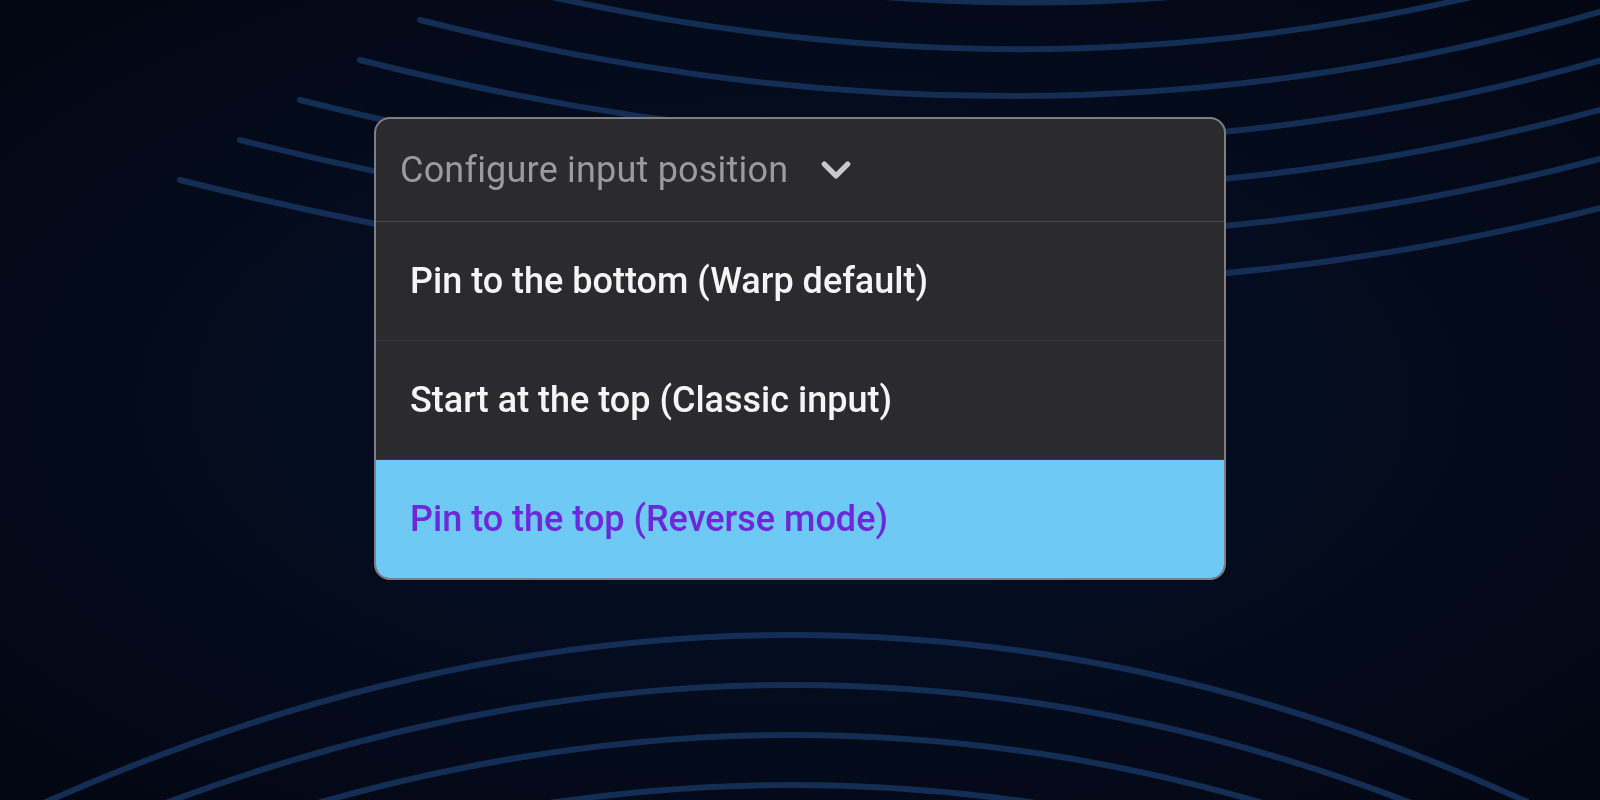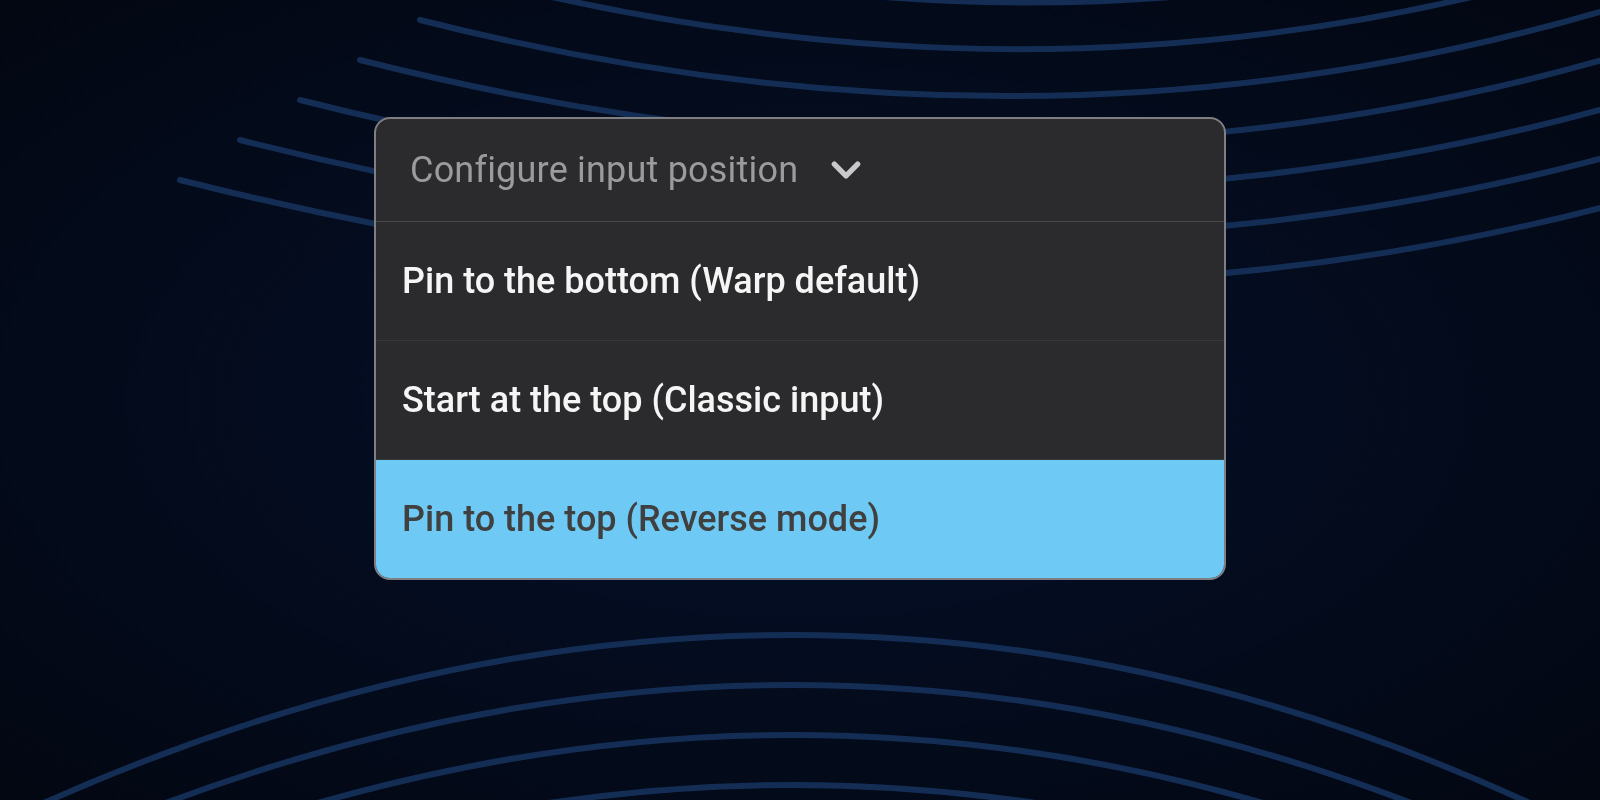--- a/index.html
+++ b/index.html
@@ -30,50 +30,50 @@
     border: 2px solid #7f7f83;
     border-radius: 16px;
     overflow: hidden;
     z-index: 10;
   }
 
   .dropdown-header {
     display: flex;
     align-items: center;
     gap: 28px;
-    padding: 30px 34px 30px 34px;
+    padding: 30px 34px 30px 24px;
     border-bottom: 1px solid #4a4a4d;
   }
 
   .dropdown-header-label {
     color: #9b9b9d;
     font-size: 36px;
     font-weight: 400;
     letter-spacing: 0.2px;
   }
 
   .chevron {
     display: inline-flex;
     align-items: center;
     justify-content: center;
   }
 
   .dropdown-option {
-    padding: 38px 26px;
+    padding: 38px 34px;
     font-size: 36px;
     font-weight: 500;
     color: #f5f5f5;
     cursor: pointer;
     border-bottom: 1px solid rgba(80,80,90,0.35);
   }
   .dropdown-option:last-child { border-bottom: none; }
 
   .dropdown-option.selected {
     background: #6ECAF4;
-    color: #404040;
+    color: #6d28d9;
     font-weight: 500;
   }
 </style>
 </head>
 <body>
 
 <svg class="bg-lines" width="1600" height="800" viewBox="0 0 1600 800" preserveAspectRatio="none">
   <defs>
     <radialGradient id="vgrad" cx="50%" cy="50%" r="75%">
       <stop offset="0%" stop-color="#05112a"></stop>

